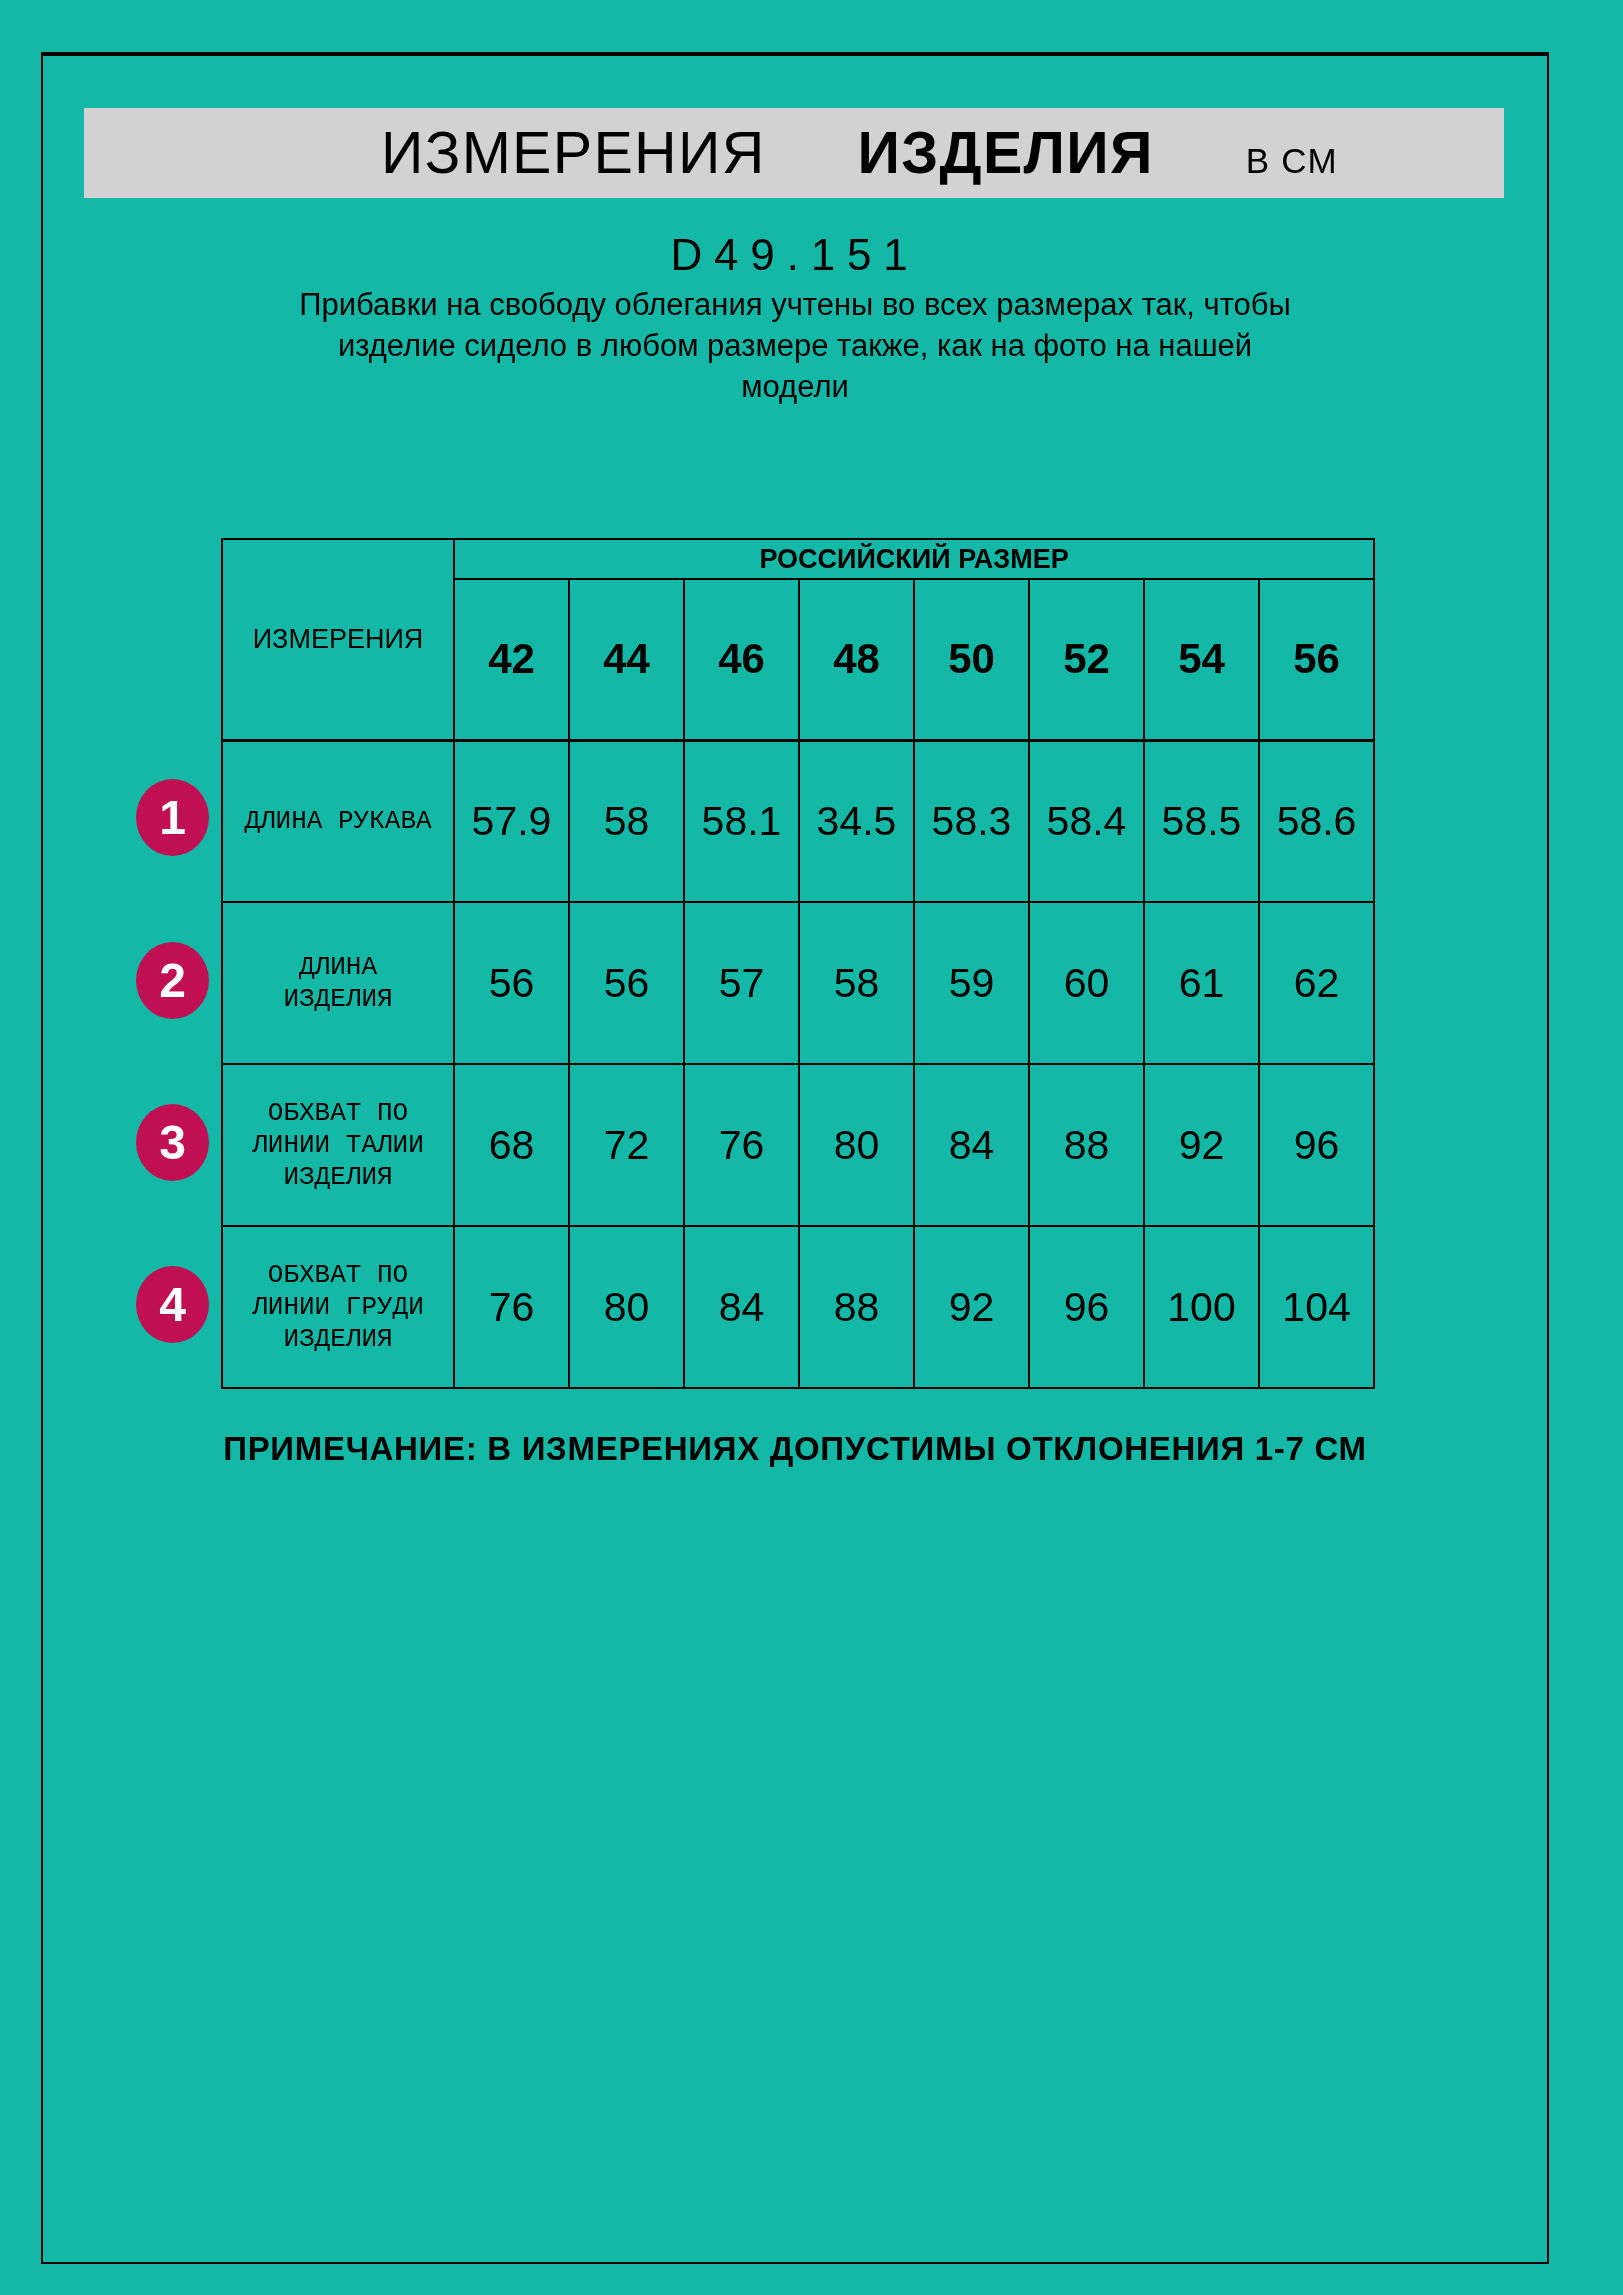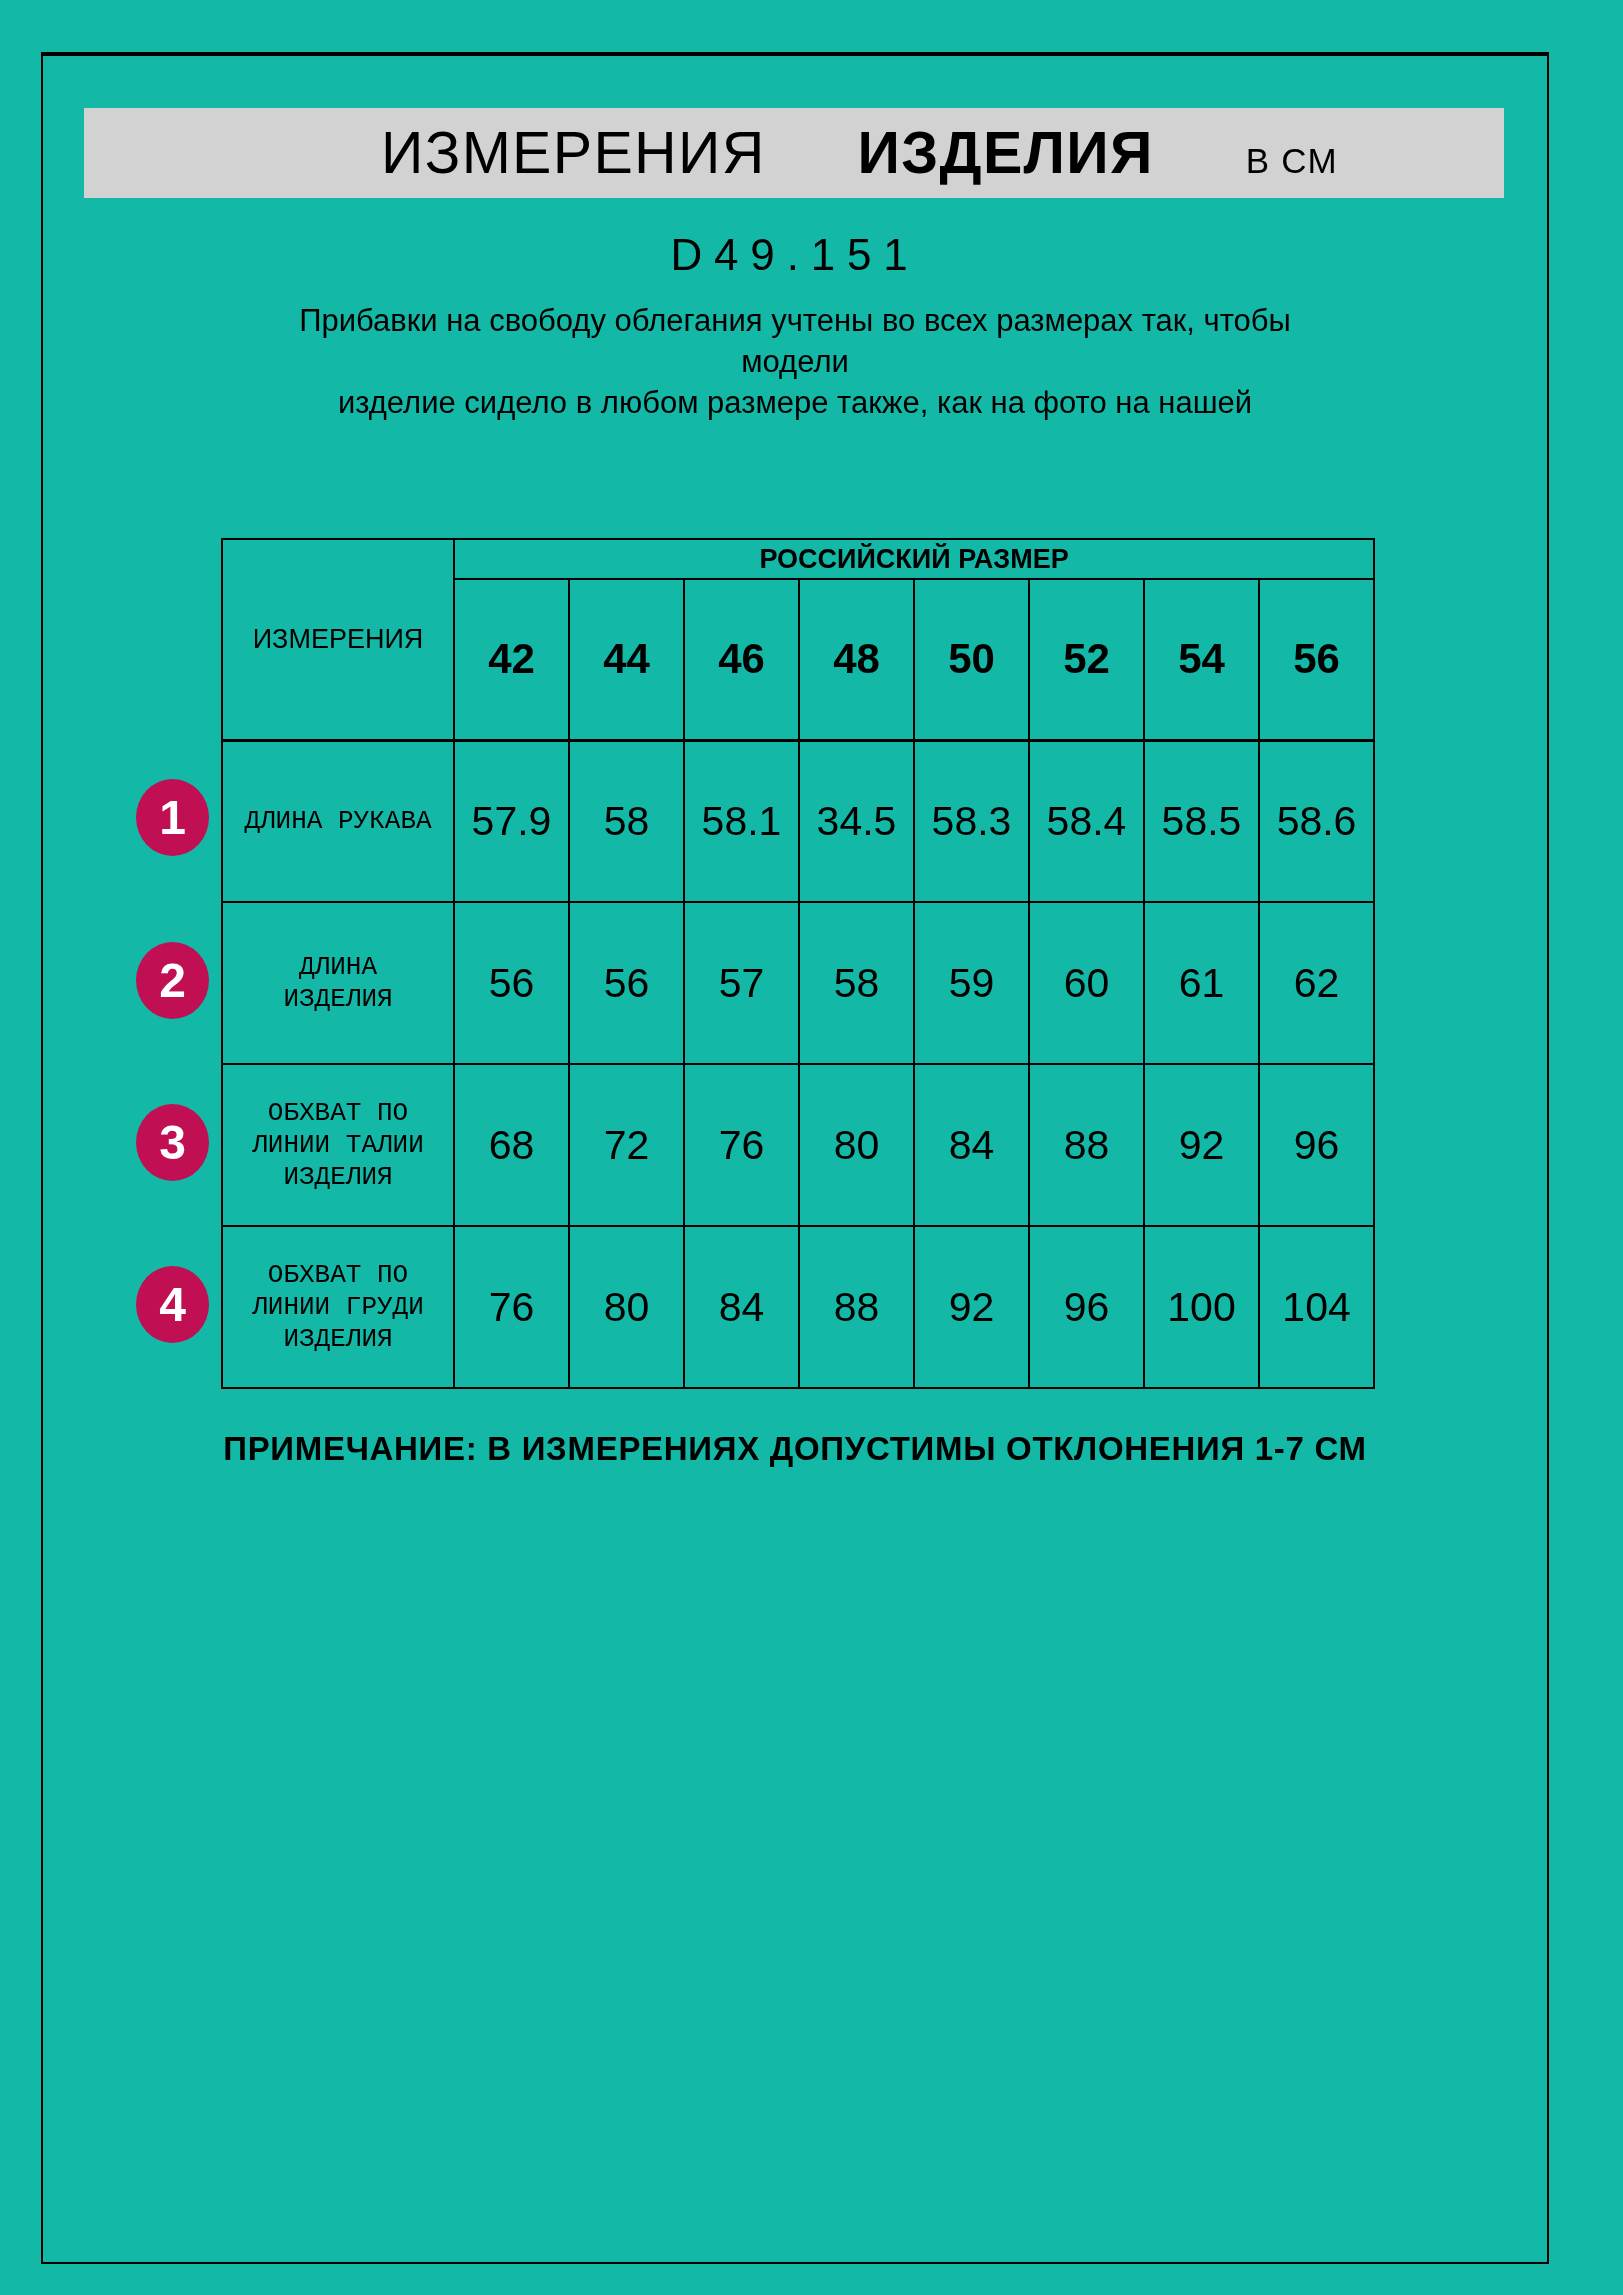--- a/index.html
+++ b/index.html
@@ -47,21 +47,21 @@
     position: absolute;
     top: 230px;
     left: 0;
     width: 1590px;
     text-align: center;
     font-size: 44px;
     letter-spacing: 11.8px;
   }
   .intro {
     position: absolute;
-    top: 300px;
+    top: 284px;
     left: 0;
     width: 1590px;
     text-align: center;
     font-size: 31px;
     line-height: 41px;
   }
   .size-table {
     position: absolute;
     left: 221px;
     top: 538px;
@@ -140,22 +140,22 @@
   <div class="title-bar" id="title-bar" style="background: rgb(210, 210, 210);">
     <span class="title-word-1">ИЗМЕРЕНИЯ</span>
     <span class="title-word-2">ИЗДЕЛИЯ</span>
     <span class="title-unit">В СМ</span>
   </div>
 
   <div class="product-code">D49.151</div>
 
   <div class="intro">
     <div>Прибавки на свободу облегания учтены во всех размерах так, чтобы</div>
+    <div>изделие сидело в любом размере также, как на фото на нашей</div>
     <div>модели</div>
-    <div>изделие сидело в любом размере также, как на фото на нашей</div>
   </div>
 
   <table class="size-table">
     <colgroup>
       <col style="width:232px">
       <col style="width:115px">
         <col style="width:115px">
         <col style="width:115px">
         <col style="width:115px">
       <col style="width:115px">

